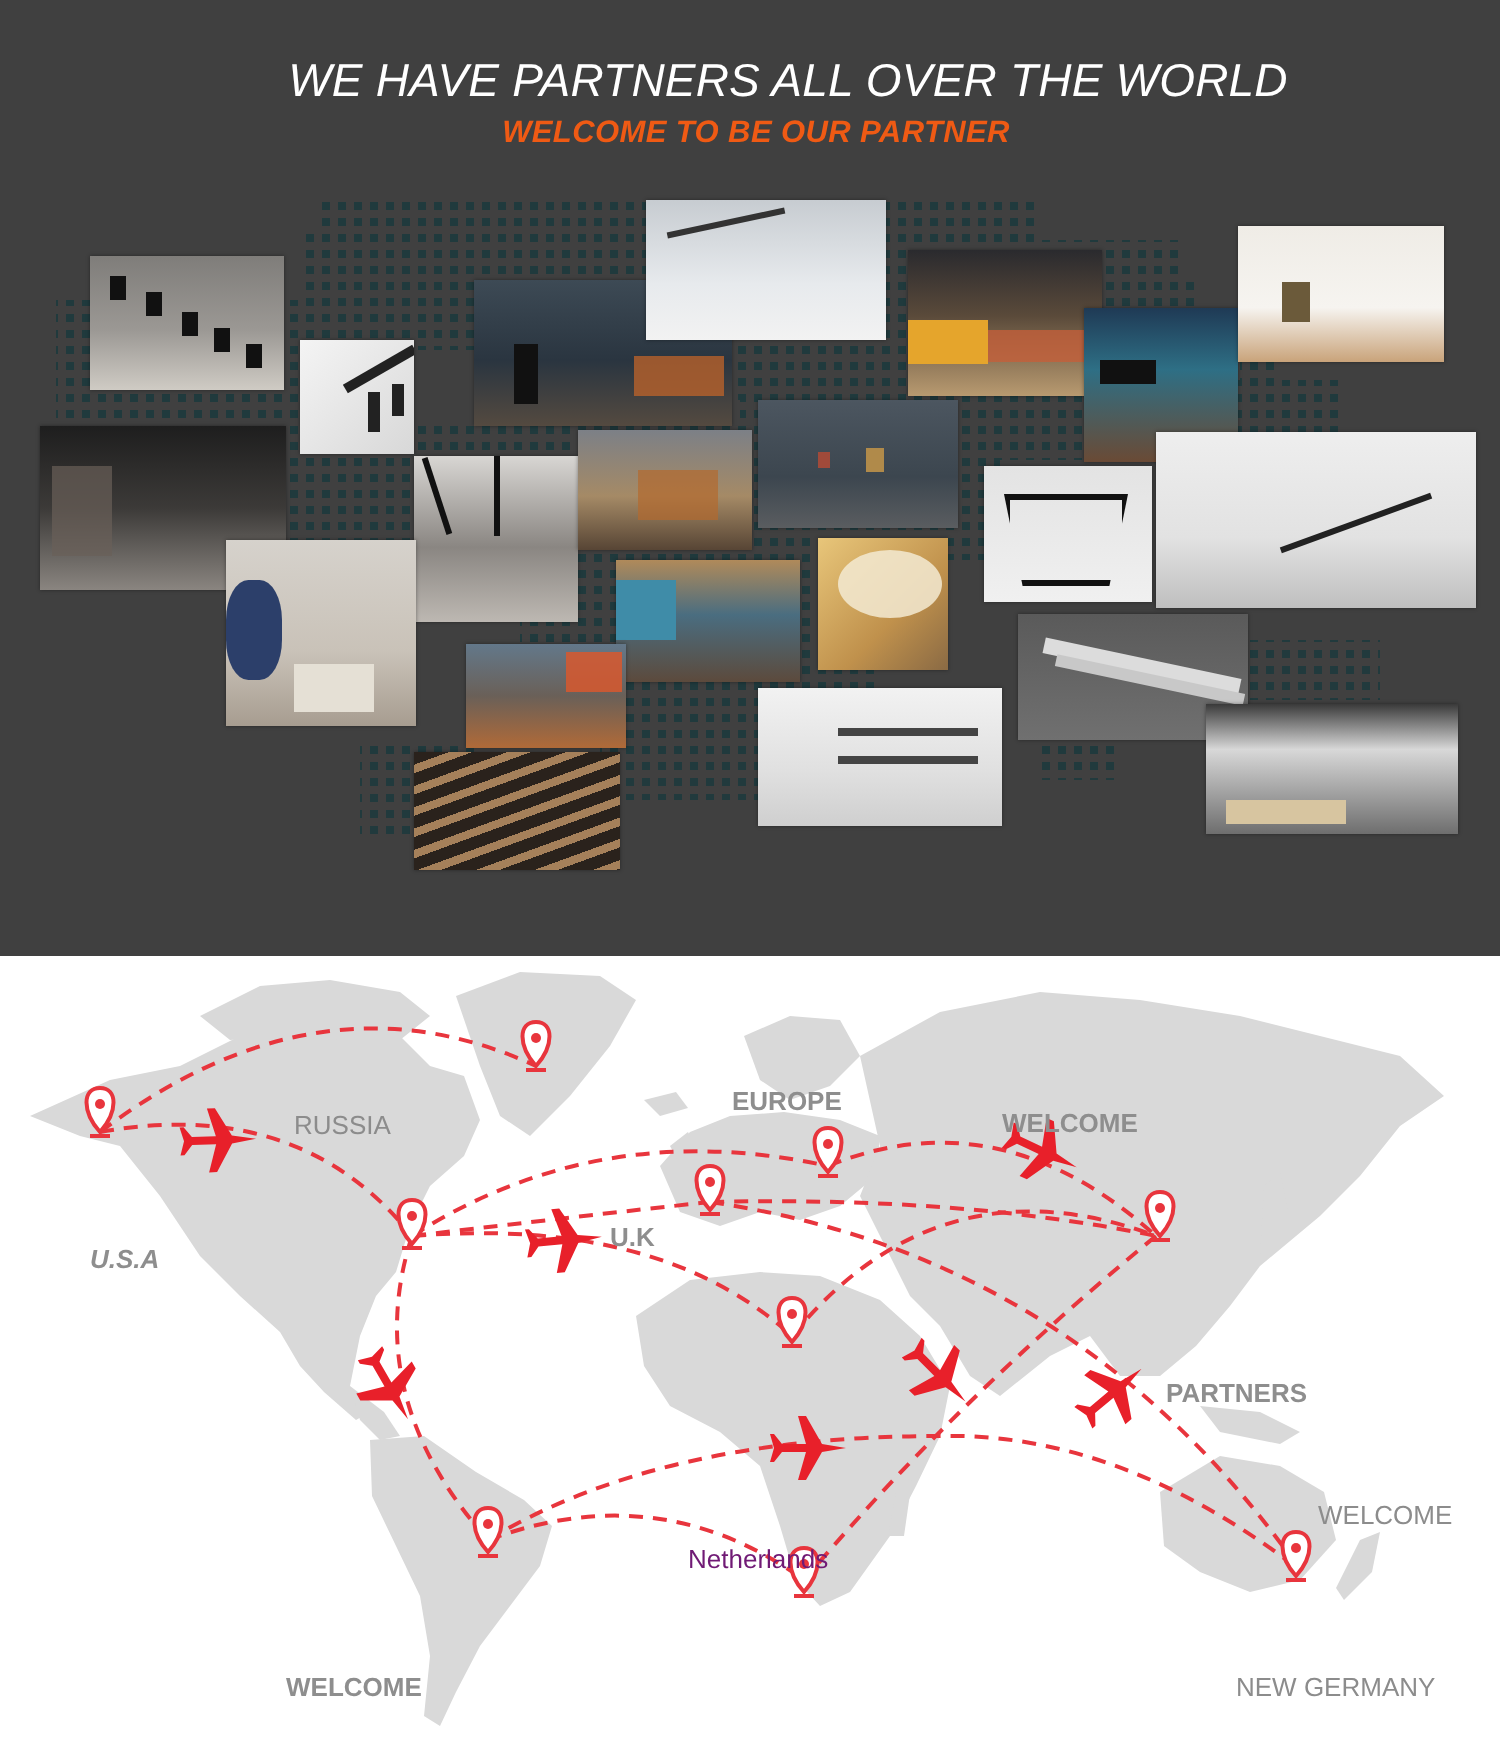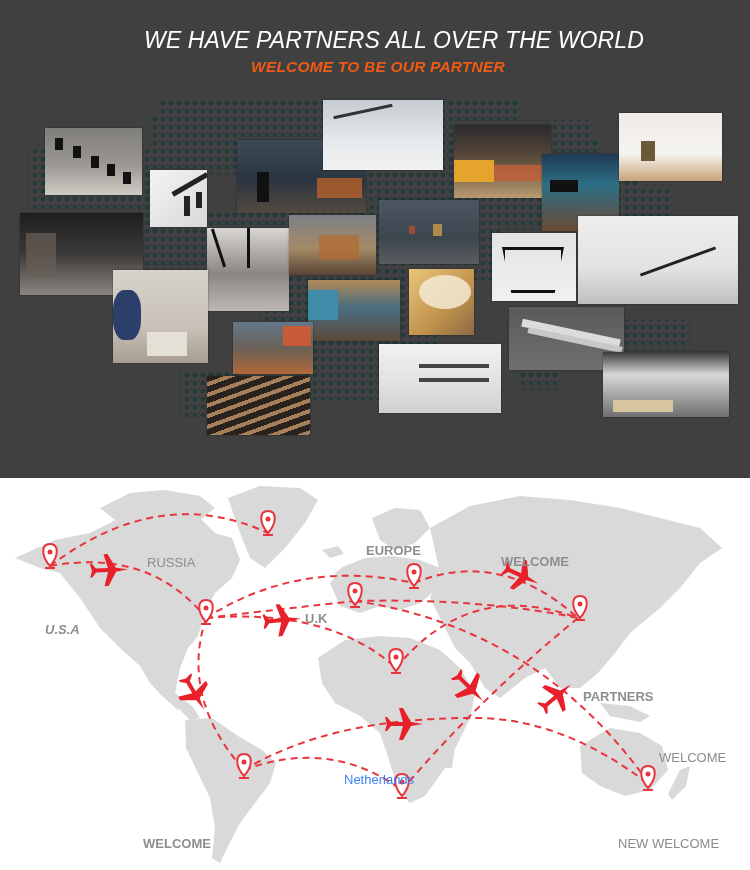--- a/index.html
+++ b/index.html
@@ -307,16 +307,16 @@
     </g>
   </svg>
 
   <span class="label thin" style="left:147px;top:77px;">RUSSIA</span>
   <span class="label bold" style="left:366px;top:65px;">EUROPE</span>
   <span class="label bold" style="left:501px;top:76px;">WELCOME</span>
   <span class="label bold" style="left:45px;top:144px;font-style:italic;">U.S.A</span>
   <span class="label bold" style="left:305px;top:133px;">U.K</span>
   <span class="label bold" style="left:583px;top:211px;">PARTNERS</span>
   <span class="label thin" style="left:659px;top:272px;">WELCOME</span>
-  <span class="label thin" style="left:344px;top:294px;color:#3b82f6;">Netherlands</span>
+  <span class="label thin" style="left:344px;top:294px;color:#701a75;">Netherlands</span>
   <span class="label bold" style="left:143px;top:358px;">WELCOME</span>
-  <span class="label thin" style="left:618px;top:358px;">NEW WELCOME</span>
+  <span class="label thin" style="left:618px;top:358px;">NEW GERMANY</span>
 </section>
 
 </body></html>

